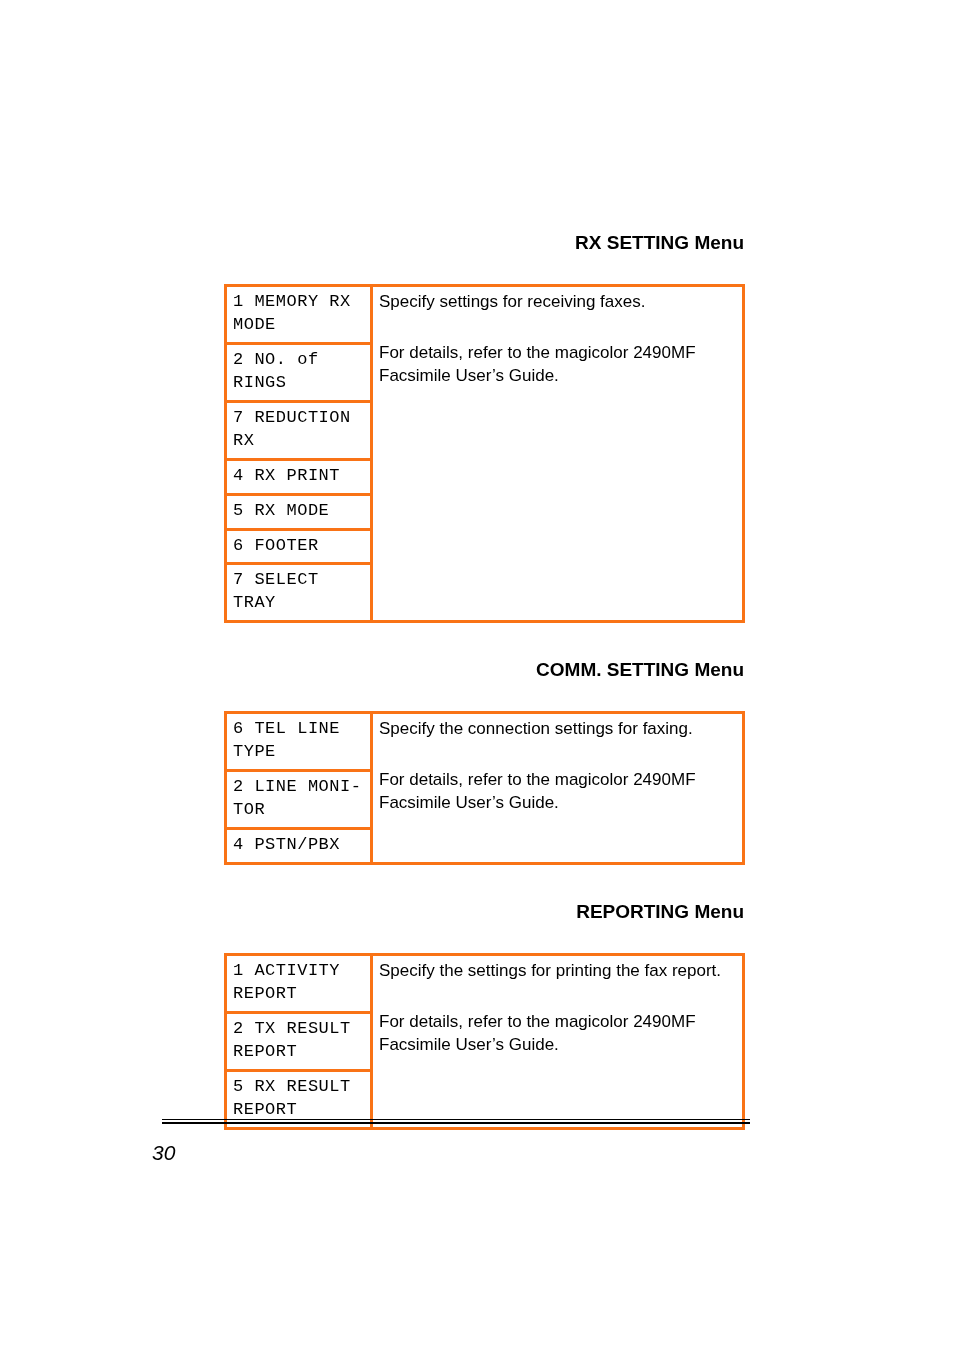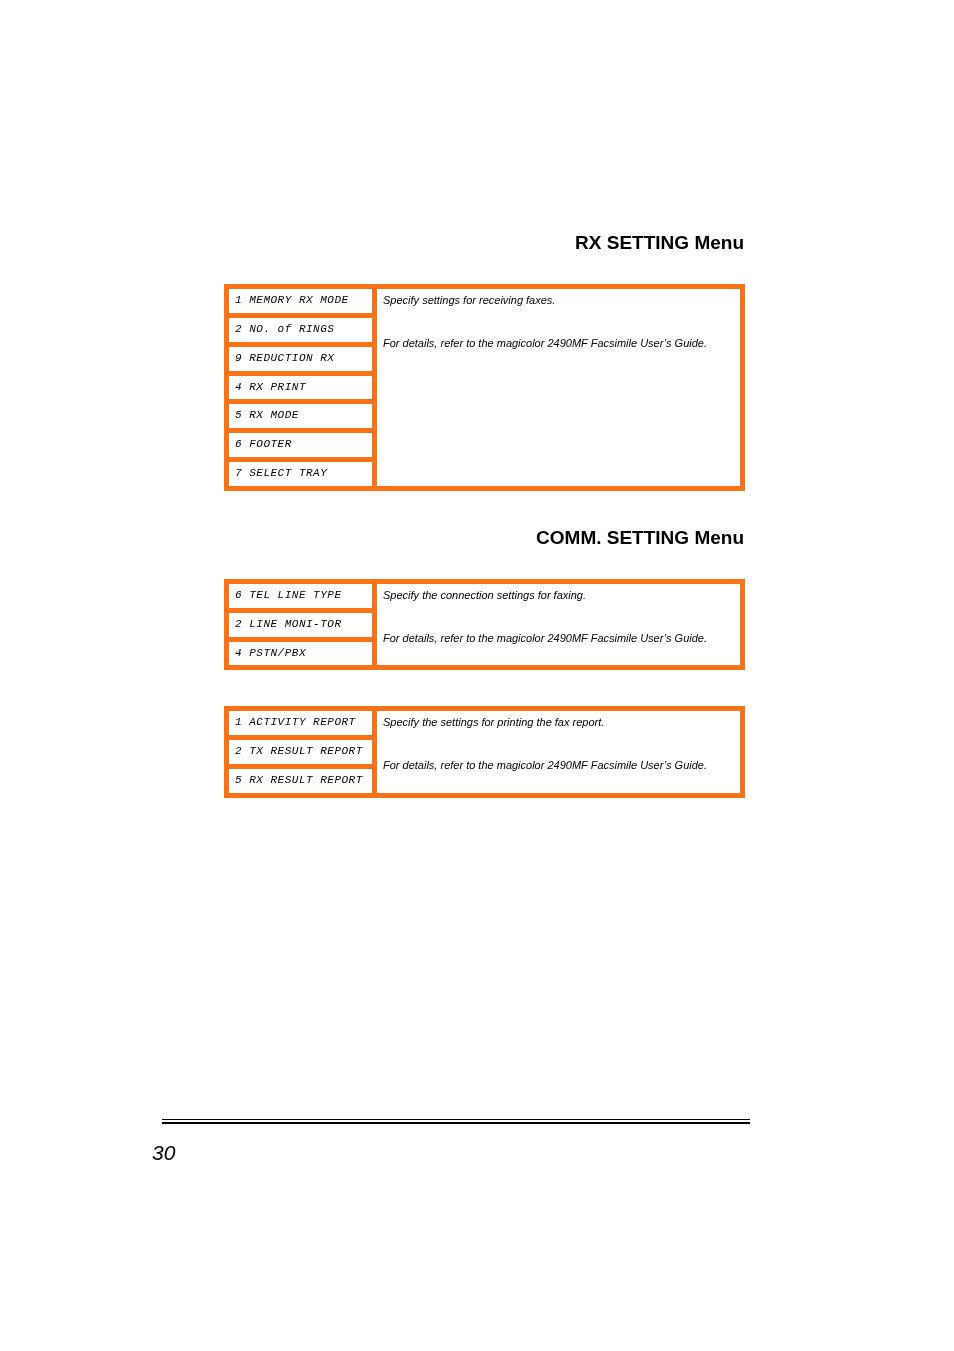--- a/index.html
+++ b/index.html
@@ -30,26 +30,25 @@
     margin: 0 0 30px 0;
     text-align: right;
   }
   table.menu {
     border-collapse: collapse;
     width: 521px;
     margin-left: 20px;
     margin-bottom: 36px;
   }
   table.menu td {
-    border: 5px solid #f97316;
+    border: 3px solid #f97316;
     padding: 4px 6px 5px 6px;
     vertical-align: top;
-    font-size: 11px;
+    font-size: 17px;
     line-height: 1.35;
-    font-style: italic;
   }
   td.left {
     width: 131px;
     font-family: "Courier New", Courier, monospace;
     font-size: 15px;
     letter-spacing: 0.5px;
   }
   td.right {
     font-family: Arial, Helvetica, sans-serif;
   }
@@ -96,21 +95,21 @@
         <td class="left">1 MEMORY RX MODE</td>
         <td class="right" rowspan="7">
           <span class="desc-line1">Specify settings for receiving faxes.</span>
           <span class="desc-line2">For details, refer to the magicolor 2490MF Facsimile User’s Guide.</span>
         </td>
       </tr>
       <tr>
             <td class="left">2 NO. of RINGS</td>
           </tr>
       <tr>
-            <td class="left">9 REDUCTION RX</td>
+            <td class="left">7 REDUCTION RX</td>
           </tr>
       <tr>
             <td class="left">4 RX PRINT</td>
           </tr>
       <tr>
             <td class="left">5 RX MODE</td>
           </tr>
       <tr>
             <td class="left">6 FOOTER</td>
           </tr>
@@ -132,20 +131,21 @@
       </tr>
       <tr>
             <td class="left">2 LINE MONI-TOR</td>
           </tr>
       <tr>
             <td class="left">4 PSTN/PBX</td>
           </tr>
     </tbody>
       </table>
 
+    <div class="heading">REPORTING Menu</div>
     <table class="menu">
       <tbody>
           <tr>
         <td class="left">1 ACTIVITY REPORT</td>
         <td class="right" rowspan="3">
           <span class="desc-line1">Specify the settings for printing the fax report.</span>
           <span class="desc-line2">For details, refer to the magicolor 2490MF Facsimile User’s Guide.</span>
         </td>
       </tr>
       <tr>

